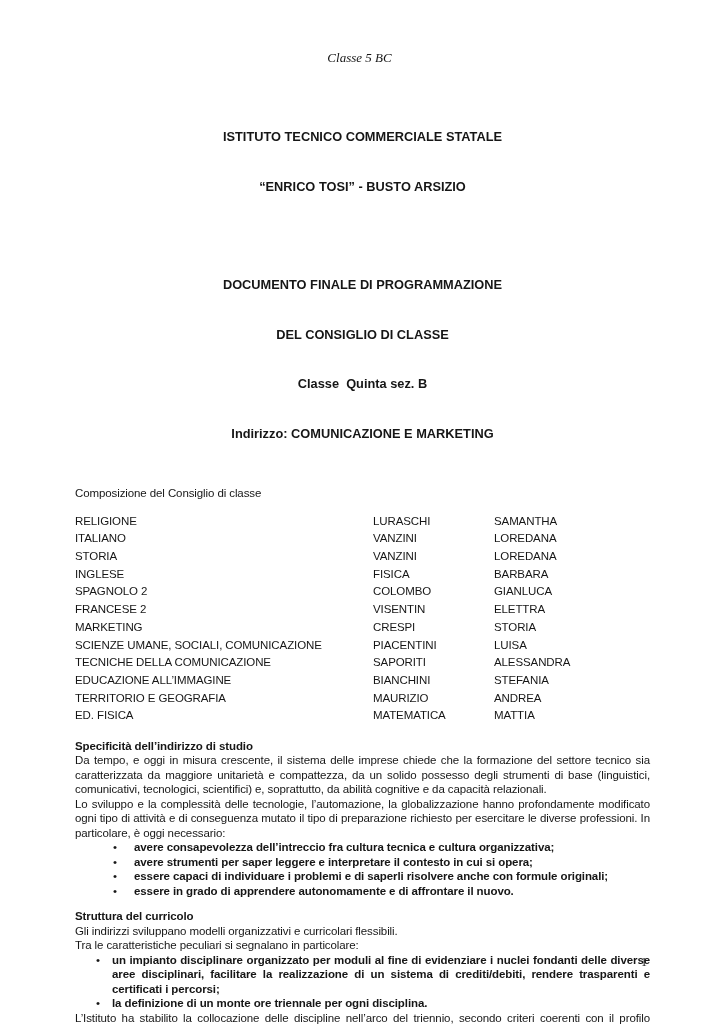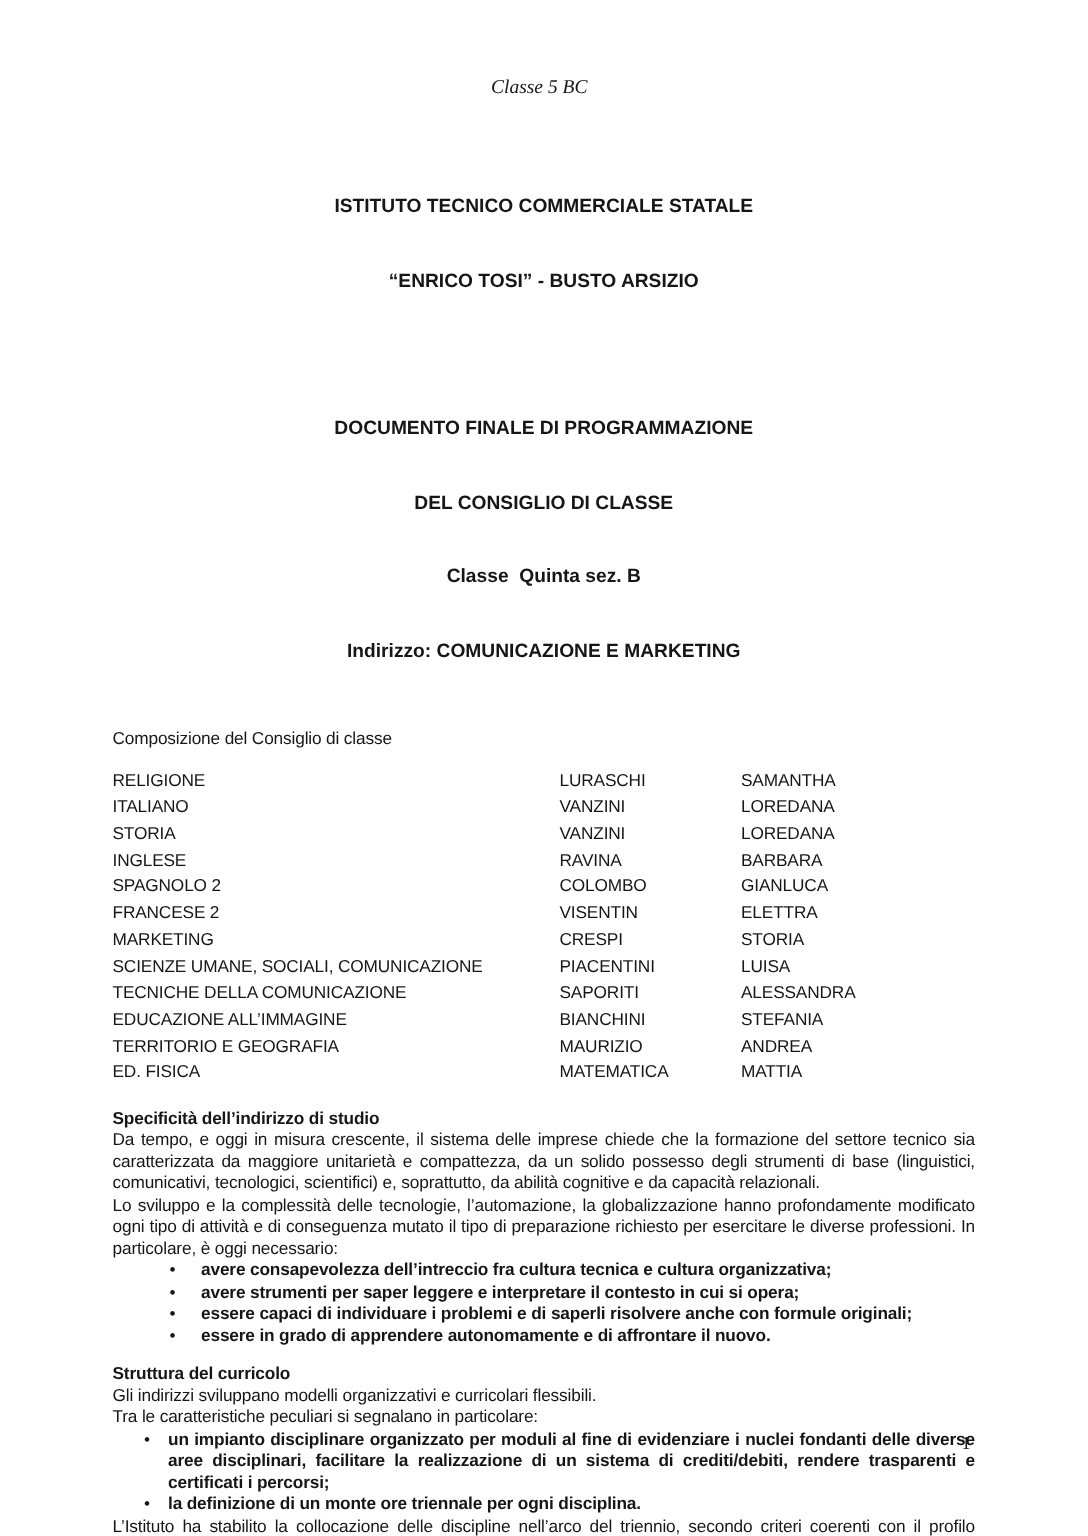--- a/index.html
+++ b/index.html
@@ -89,21 +89,21 @@
       <div class="tcol-surname">VANZINI</div>
       <div class="tcol-name">LOREDANA</div>
     </div>
     <div class="trow">
       <div class="tcol-subject">STORIA</div>
       <div class="tcol-surname">VANZINI</div>
       <div class="tcol-name">LOREDANA</div>
     </div>
     <div class="trow">
       <div class="tcol-subject">INGLESE</div>
-      <div class="tcol-surname">RAVINA</div>
+      <div class="tcol-surname">FISICA</div>
       <div class="tcol-name">BARBARA</div>
     </div>
     <div class="trow">
       <div class="tcol-subject">SPAGNOLO 2</div>
       <div class="tcol-surname">COLOMBO</div>
       <div class="tcol-name">GIANLUCA</div>
     </div>
     <div class="trow">
       <div class="tcol-subject">FRANCESE 2</div>
       <div class="tcol-surname">VISENTIN</div>

